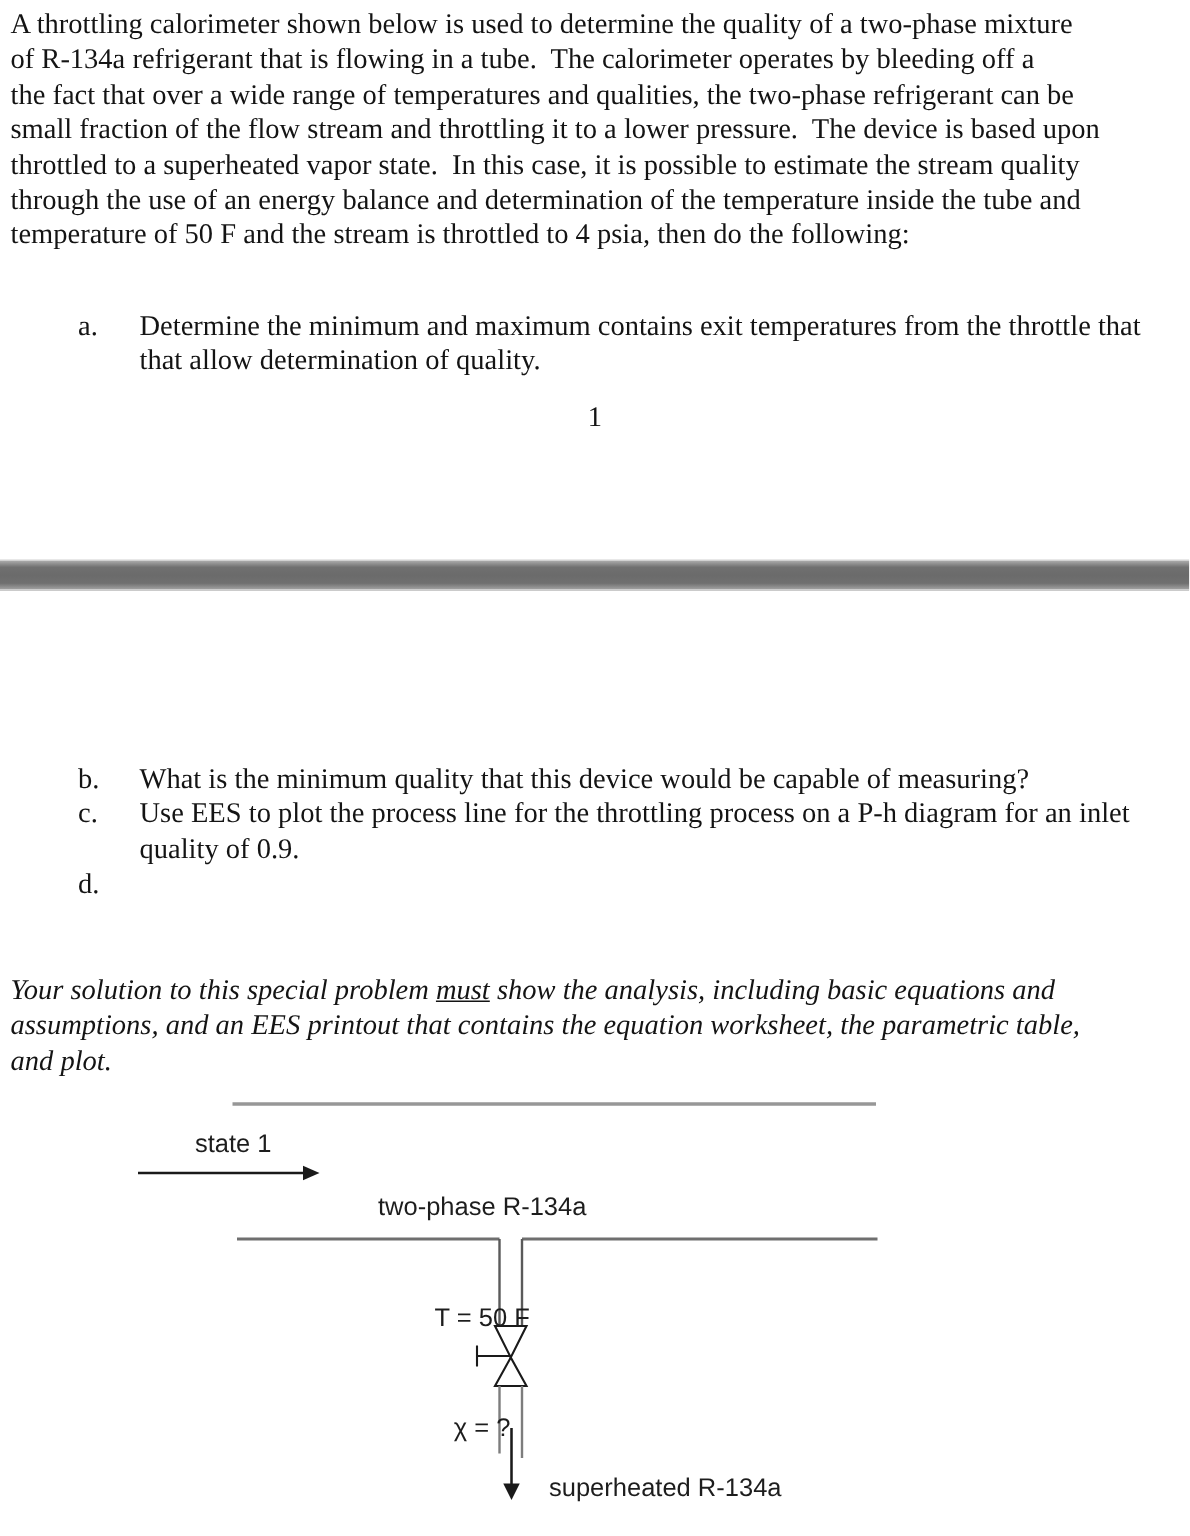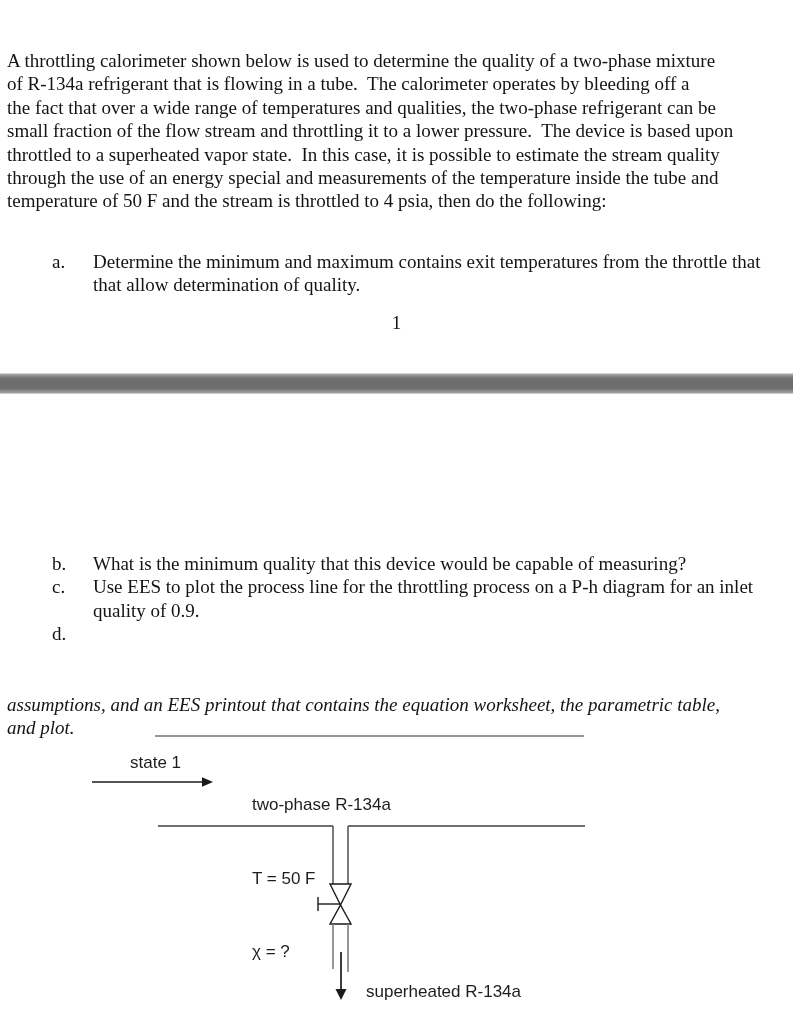--- a/index.html
+++ b/index.html
@@ -1,19 +1,19 @@
 <!DOCTYPE html>
 <html><head>
 <meta charset="utf-8">
 <style>
   html,body{margin:0;padding:0;background:#fff;}
   .page{position:relative;width:793px;height:1024px;background:#ffffff;overflow:hidden;
         font-family:"Liberation Serif",serif;color:#141414;}
   .abs{position:absolute;}
-  .body-text{font-size:19px;line-height:23.4px;margin-top:44px;}
+  .body-text{font-size:19px;line-height:23.4px;}
   .tline{white-space:pre-wrap;}
   .intro{left:7px;top:5px;width:784px;}
   .list-block{display:block;}
   .list-item{display:flex;align-items:flex-start;}
   .marker{width:41px;flex:0 0 41px;}
   .item-a{left:52px;top:206px;width:732px;}
   .pagenum{left:0;top:267px;width:793px;text-align:center;}
   .pagebreak{left:0;top:373px;width:793px;height:19px;
              background:linear-gradient(to bottom,#a9a9a9 0%,#707070 22%,#6b6b6b 50%,#707070 78%,#a3a3a3 100%);
              border-top:1px solid #d2d2d2;border-bottom:1px solid #cbcbcb;}
@@ -28,21 +28,21 @@
 <body>
 
 <div class="page">
 
   <div class="abs intro body-text">
     <div class="tline">A throttling calorimeter shown below is used to determine the quality of a two-phase mixture</div>
     <div class="tline">of R-134a refrigerant that is flowing in a tube.  The calorimeter operates by bleeding off a</div>
     <div class="tline">the fact that over a wide range of temperatures and qualities, the two-phase refrigerant can be</div>
     <div class="tline">small fraction of the flow stream and throttling it to a lower pressure.  The device is based upon</div>
     <div class="tline">throttled to a superheated vapor state.  In this case, it is possible to estimate the stream quality</div>
-    <div class="tline">through the use of an energy special and measurements of the temperature inside the tube and</div>
+    <div class="tline">through the use of an energy balance and determination of the temperature inside the tube and</div>
     <div class="tline">temperature of 50 F and the stream is throttled to 4 psia, then do the following:</div>
   </div>
 
   <div class="abs item-a body-text list-block">
     <div class="list-item">
       <div class="marker">a.</div>
       <div>
         <div class="tline">Determine the minimum and maximum contains exit temperatures from the throttle that</div>
         <div class="tline">that allow determination of quality.</div>
       </div>
@@ -66,20 +66,21 @@
         <div class="tline">Use EES to plot the process line for the throttling process on a P-h diagram for an inlet</div>
         <div class="tline">quality of 0.9.</div>
       </div>
     </div>
     <div class="list-item">
       <div class="marker">d.</div>
     </div>
   </div>
 
   <div class="abs note body-text">
+    <div class="tline"><span>Your solution to this special problem </span><span class="u">must</span><span> show the analysis, including basic equations and</span></div>
     <div class="tline">assumptions, and an EES printout that contains the equation worksheet, the parametric table,</div>
     <div class="tline">and plot.</div>
   </div>
 
   <svg class="diagram-svg" viewBox="0 0 793 1024">
     <line x1="155" y1="736" x2="584" y2="736" stroke="#979797" stroke-width="2.2"></line>
     <g>
       <line x1="92" y1="782" x2="203" y2="782" stroke="#1a1a1a" stroke-width="1.7"></line>
       <polygon points="202,777.2 213,782 202,786.8" fill="#1a1a1a"></polygon>
     </g>
@@ -100,21 +101,21 @@
       <line x1="348" y1="924" x2="348" y2="972"></line>
     </g>
     <g>
       <line x1="341" y1="952" x2="341" y2="990" stroke="#1a1a1a" stroke-width="1.7"></line>
       <polygon points="335.5,989 346.5,989 341,1000" fill="#1a1a1a"></polygon>
     </g>
   </svg>
 
   <div class="dlabel" style="left:98px;top:751px;margin-left:32px;">state 1</div>
 
-  <div class="dlabel" style="left:252px;top:744px;">
+  <div class="dlabel" style="left:252px;top:744px;text-align:center;">
     <div>two-phase R-134a</div>
     <div>T = 50 F</div>
     <div>χ = ?</div>
   </div>
 
   <div class="dlabel" style="left:366px;top:931px;">
     <div>superheated R-134a</div>
     
     
   </div>

